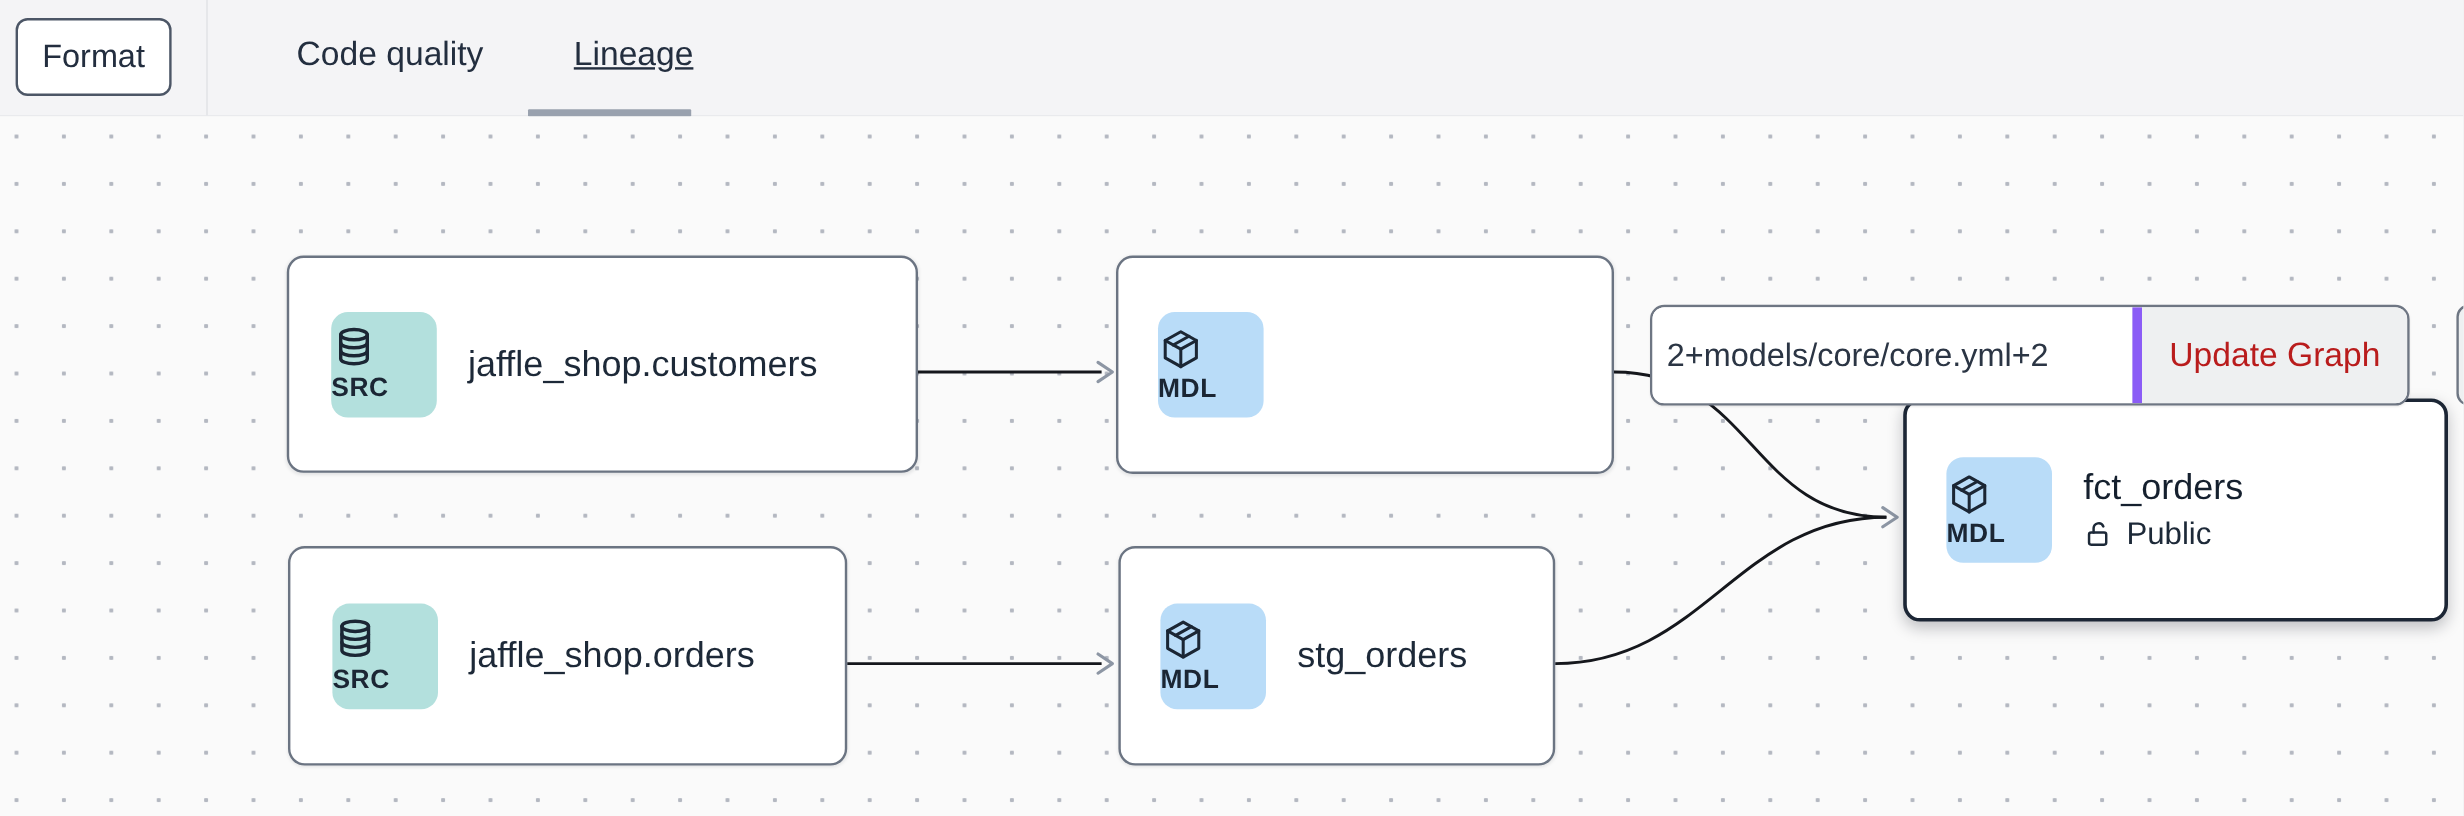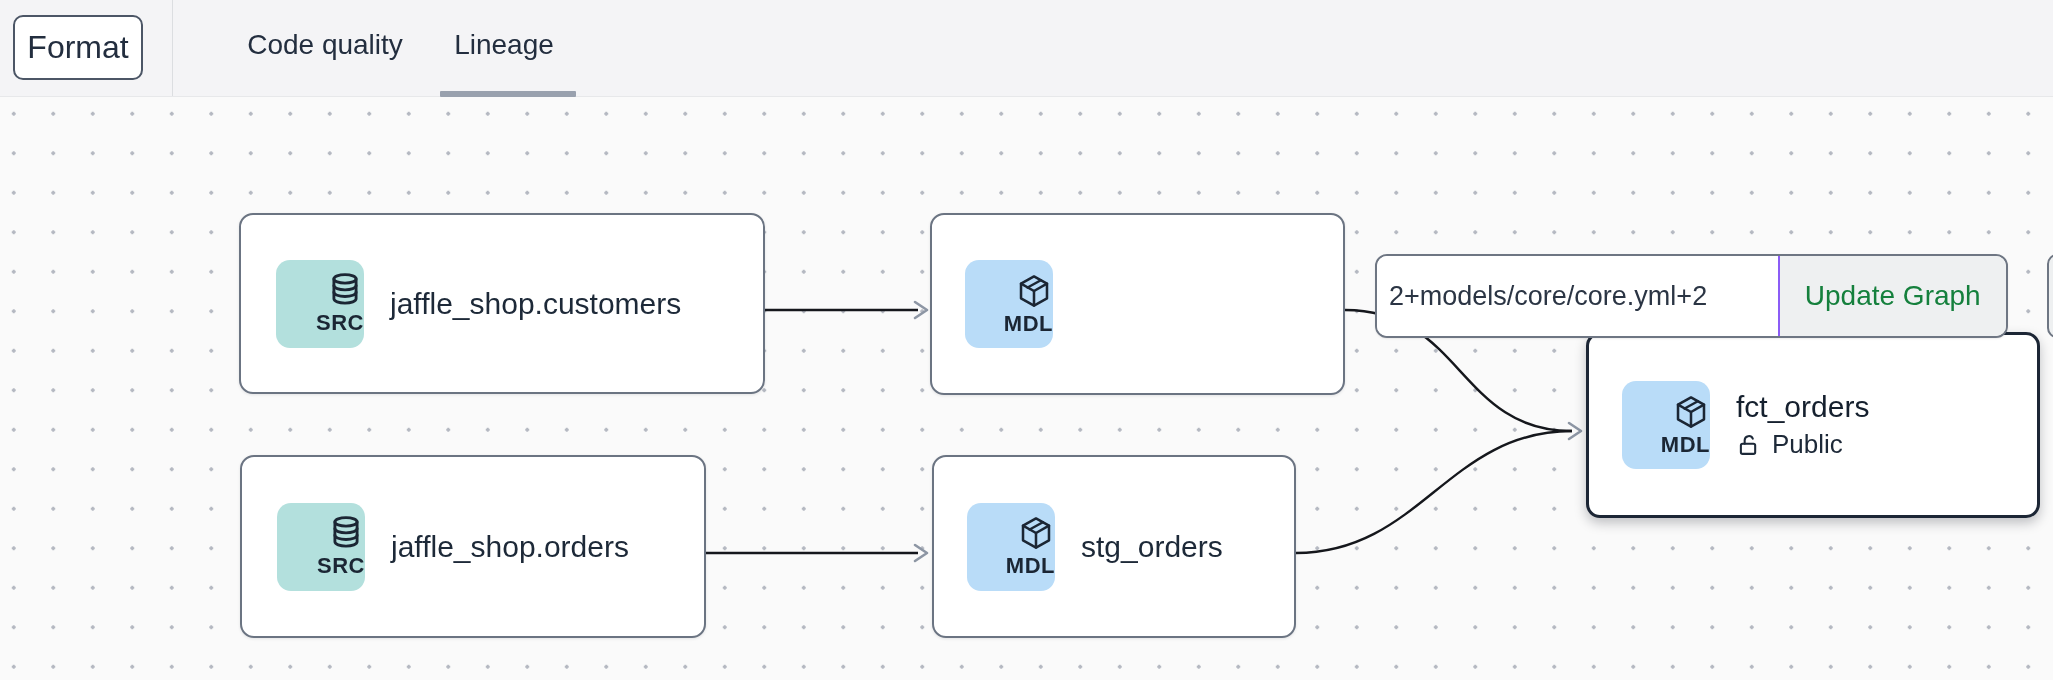--- a/index.html
+++ b/index.html
@@ -9,34 +9,34 @@
     font-family:"Liberation Sans", sans-serif; background:#fafafa;
   }
   
   .toolbar{
     position:absolute; left:0; top:0; width:2053px; height:97px;
     background:#f4f4f6; border-bottom:1px solid #e7e8ea;
   }
   .format-btn{
     position:absolute; left:13px; top:15px; width:130px; height:65px;
     background:#ffffff; border:2px solid #4c5666; border-radius:10px;
-    font-size:32px; color:#232e3f;
+    font-size:27px; color:#232e3f;
     display:flex; align-items:center; justify-content:center; cursor:pointer;
   }
   .toolbar-divider{
     position:absolute; left:172px; top:0; width:1px; height:96px; background:#dcdee1;
   }
   .tab{
     position:absolute; top:0; height:97px;
     display:flex; align-items:center; justify-content:center;
     padding-bottom:8px; font-size:28px; color:#232e3f; cursor:pointer;
     white-space:nowrap;
   }
   .tab-code{ left:212px; width:226px; }
-  .tab-lineage{ left:436px; width:136px; }
+  .tab-lineage{ left:460px; width:136px;text-decoration:underline; }
   .tab-underline{
     position:absolute; left:440px; top:91px; width:136px; height:6px;
     background:#99a1ae; border-radius:1px;
   }
   
   .canvas{
     position:absolute; left:0; top:97px; width:2053px; height:583px;
     background-color:#fafafa;
     background-image:radial-gradient(circle, #b4b8c1 1.7px, transparent 1.9px);
     background-size:39.5px 39.5px;
@@ -53,21 +53,21 @@
     box-shadow:0 1px 3px rgba(20,26,36,0.10);
     cursor:pointer;
   }
   .node.selected{
     border:3px solid #1c2635;
     box-shadow:0 5px 12px rgba(14,20,30,0.25);
   }
   .badge{
     flex:none; width:88px; height:88px; margin-left:35px;
     border-radius:14px; color:#1b2634;
-    display:flex; flex-direction:column; align-items:flex-end; justify-content:center;
+    display:flex; flex-direction:column; align-items:flex-start; justify-content:center;
   }
   .badge.src{ background:#b3e0dd; }
   .badge.mdl{ background:#b9dcf8;margin-left:33px; }
   .badge svg{ width:38px; height:38px; display:block; }
   .badge .badge-label{ font-size:22px; font-weight:600; letter-spacing:0.5px; margin-top:1px; }
   .node-label{
     margin-left:26px; font-size:30px; color:#1d2938; white-space:nowrap;
   }
   .fct-text{ margin-left:26px; display:flex; flex-direction:column; gap:5px; }
   .fct-title{ font-size:30px; font-weight:500; color:#15202e; white-space:nowrap; }
@@ -80,23 +80,23 @@
     border:2px solid #6e7683; border-radius:12px;
     box-shadow:0 1px 2px rgba(0,0,0,0.08);
     overflow:hidden;
   }
   .selector-input{
     width:403px; height:100%; border:none; outline:none;
     font-family:"Liberation Sans", sans-serif;
     font-size:27px; color:#2b3544; padding:0 12px; background:#ffffff;
   }
   .update-btn{
-    width:230px; height:100%; border:none; border-left:2px solid #8b5cf6;
+    width:230px; height:100%; border:none; border-left:8px solid #8b5cf6;
     background:#eef0f1; font-family:"Liberation Sans", sans-serif;
-    font-size:28px; color:#15803d; cursor:pointer; white-space:nowrap;
+    font-size:28px; color:#b91c1c; cursor:pointer; white-space:nowrap;
   }
   .partial-btn{
     position:absolute; left:2047px; top:157px; width:30px; height:84px;
     background:#eef0f1; border:2px solid #6e7683; border-radius:10px 0 0 10px;
   }
 </style>
 </head>
 <body>
 
 <div class="screen">

